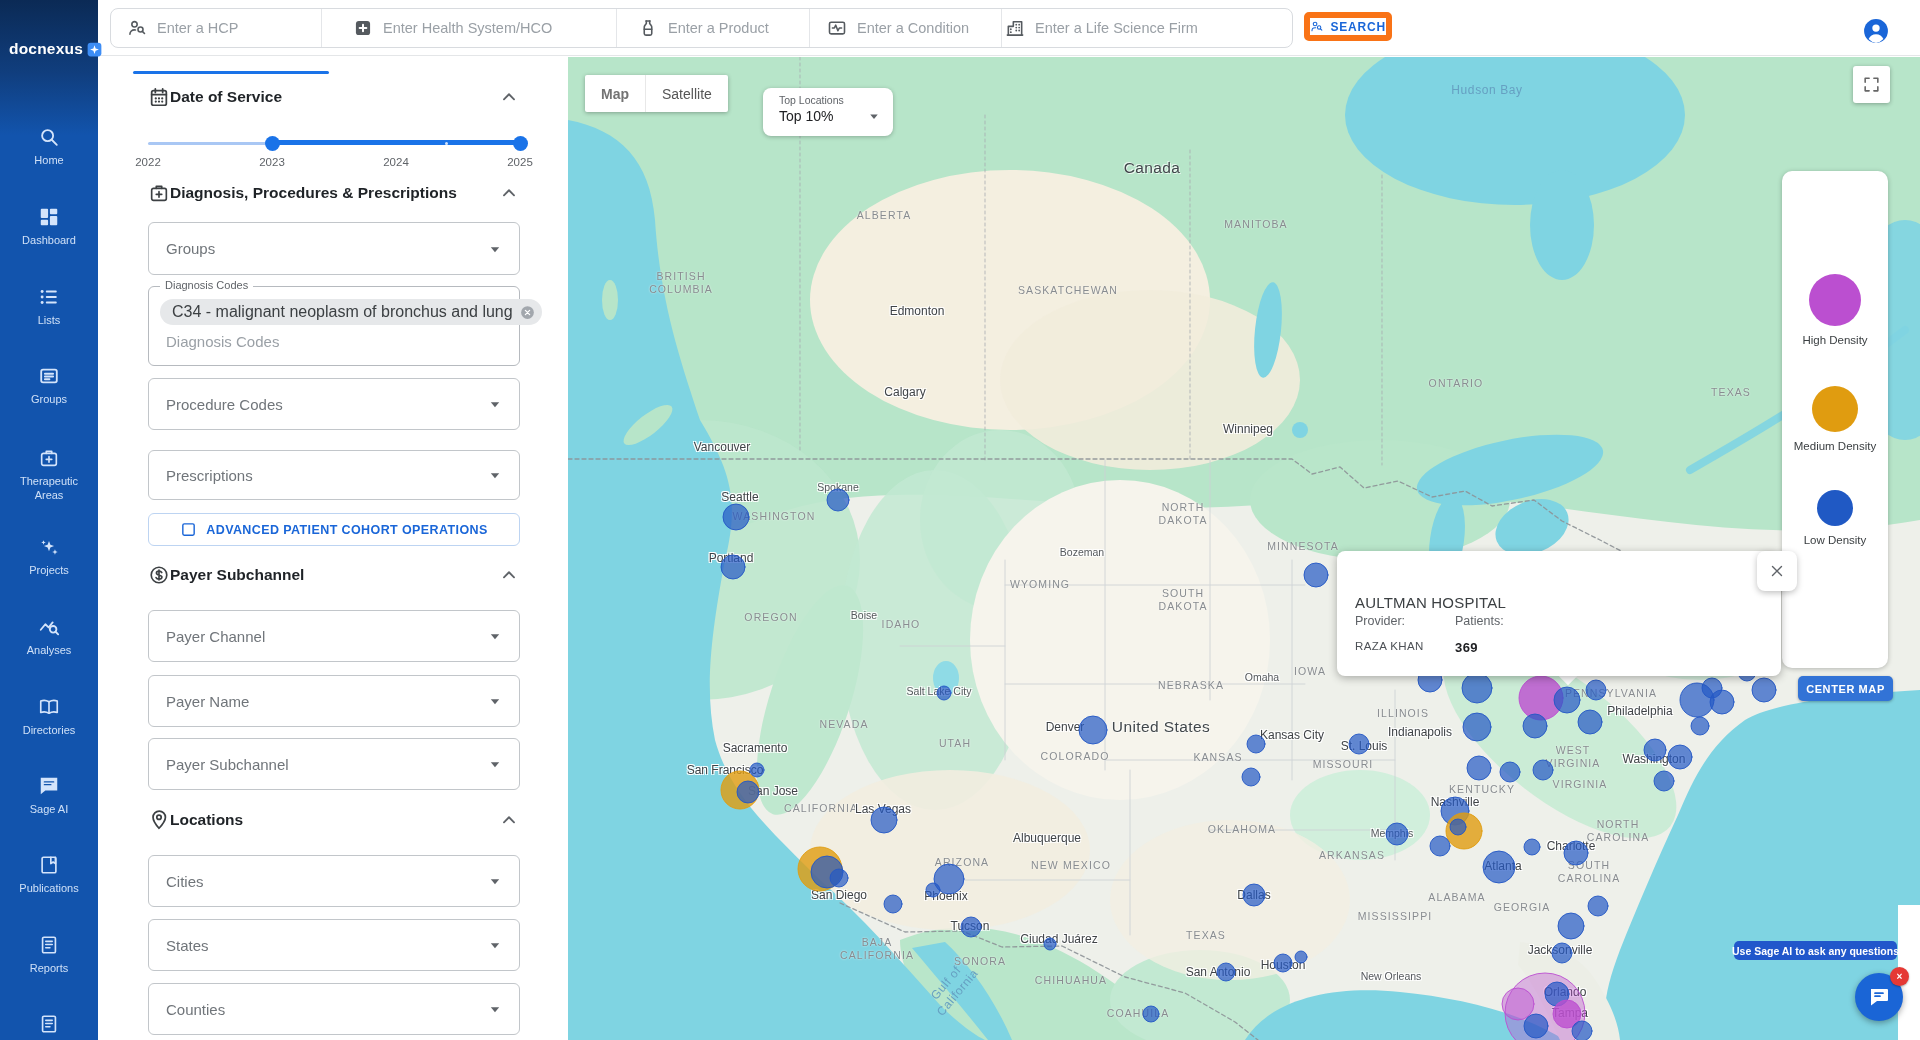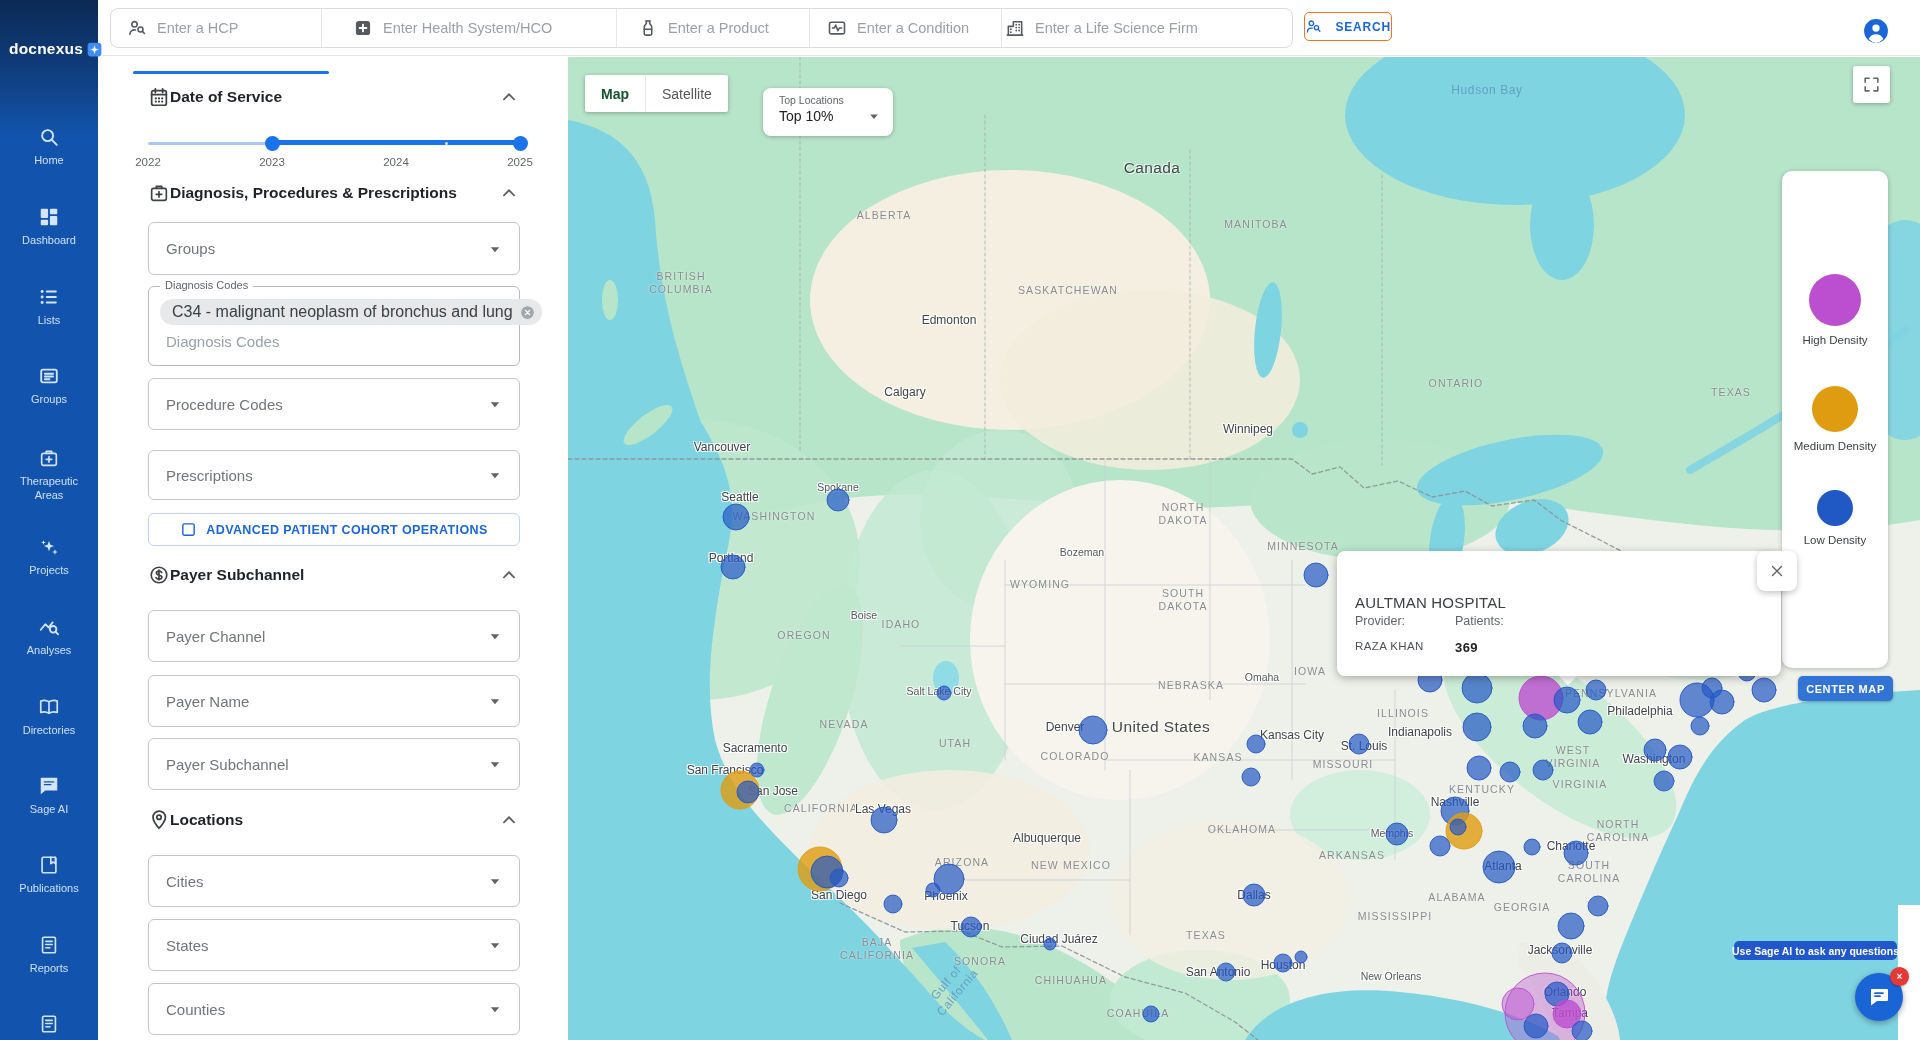--- a/index.html
+++ b/index.html
@@ -17,22 +17,22 @@
   .side-item .ic{width:22px;height:22px;color:#d4e4fb}
   .side-item .lb{font-size:11px;color:#cfe0f7;text-align:center;line-height:1.3;max-width:88px}
 
   
   .topbar{position:absolute;left:98px;top:0;right:0;height:56px;background:#fff;z-index:30;border-bottom:1px solid #e4e6e8}
   .searchbox{position:absolute;left:12px;top:8px;width:1183px;height:40px;border:1px solid #d8dbdf;border-radius:8px;background:#fff}
   .sfield{position:absolute;top:0;height:38px;display:flex;align-items:center;cursor:text}
   .sfield .ic{width:20px;height:20px;color:#555a5f;flex:none;margin-right:10px}
   .sfield .ph{font-size:14.5px;color:#9aa0a6;white-space:nowrap;overflow:hidden}
   .sdiv{position:absolute;top:0;width:1px;height:38px;background:#e4e6e9}
-  .search-btn{position:absolute;left:1206px;top:12px;width:88px;height:29px;border:1px solid #f97316;border-radius:5px;
-    background:#fff;display:flex;align-items:center;justify-content:space-between;gap:7px;cursor:pointer}
+  .search-btn{position:absolute;left:1206px;top:12px;width:88px;height:29px;border:6px solid #f97316;border-radius:5px;
+    background:#fff;display:flex;align-items:center;justify-content:flex-end;gap:7px;cursor:pointer}
   .search-btn .ic{width:17px;height:17px;color:#1a66d8}
   .search-btn .lb{font-size:12px;font-weight:700;color:#1a66d8;letter-spacing:.8px}
   .avatar{position:absolute;left:1765px;top:18px;width:26px;height:26px;cursor:pointer}
 
   
   .panel{position:absolute;left:98px;top:57px;width:470px;height:983px;background:#fff;z-index:20}
   .tab-line{position:absolute;left:35px;top:14px;width:196px;height:3px;background:#1a73e8;border-radius:2px}
   .sec-head{position:absolute;left:50px;height:26px;display:flex;align-items:center;}
   .sec-head .ic{width:22px;height:22px;color:#3c4043}
   .sec-head .tt{font-size:15.5px;font-weight:700;color:#1f2327;white-space:nowrap}
@@ -71,21 +71,21 @@
   .lbl{position:absolute;transform:translate(-50%,-50%);white-space:pre-line;text-align:center;line-height:1.25}
   .lbl.st{font-size:10.5px;letter-spacing:1.1px;color:#888c90;text-shadow:0 0 2px rgba(255,255,255,.8)}
   .lbl.ci{font-size:12px;color:#3f4347;font-weight:500;text-shadow:1px 1px 0 #fff,-1px -1px 0 #fff,1px -1px 0 #fff,-1px 1px 0 #fff}
   .lbl.to{font-size:10.5px;color:#55595d;text-shadow:1px 1px 0 #fff,-1px -1px 0 #fff,1px -1px 0 #fff,-1px 1px 0 #fff}
   .lbl.co{font-size:15.5px;color:#41474b;font-weight:500;letter-spacing:.4px;text-shadow:1px 1px 0 rgba(255,255,255,.7),-1px -1px 0 rgba(255,255,255,.7)}
   .lbl.wa{font-size:12px;color:#66a0c2;letter-spacing:.6px}
 
   .maptype{position:absolute;left:585px;top:75px;height:37px;display:flex;background:#fff;border-radius:2px;
     box-shadow:0 1px 4px rgba(0,0,0,.3);z-index:15;overflow:hidden}
   .maptype .cell{padding:0 16px;display:flex;align-items:center;font-size:14px;cursor:pointer}
-  .maptype .cell.active{font-weight:600;color:#14532d}
+  .maptype .cell.active{font-weight:600;color:#737373}
   .maptype .cell.idle{color:#565656;border-left:1px solid #e8e8e8}
 
   .toploc{position:absolute;left:763px;top:88px;width:130px;height:48px;background:#fff;border-radius:8px;
     box-shadow:0 1px 4px rgba(0,0,0,.25);z-index:15;padding:6px 10px 0 16px;cursor:pointer}
   .toploc .cap{font-size:10.5px;color:#5f6368}
   .toploc .row{display:flex;align-items:center;justify-content:space-between;margin-top:1px}
   .toploc .val{font-size:14px;color:#202124}
   .toploc .ic{width:18px;height:18px;color:#5f6368}
 
   .fs-btn{position:absolute;left:1853px;top:66px;width:37px;height:37px;background:#fff;border-radius:3px;
@@ -199,21 +199,21 @@
         <span class="lbl wa" style="left: 384px; top: 931px; transform: translate(-50%, -50%) rotate(-50deg);">Gulf of
 California</span>
         <span class="lbl st" style="left: 316px; top: 159px;">ALBERTA</span>
         <span class="lbl st" style="left: 113px; top: 226px;">BRITISH
 COLUMBIA</span>
         <span class="lbl st" style="left: 500px; top: 234px;">SASKATCHEWAN</span>
         <span class="lbl st" style="left: 688px; top: 168px;">MANITOBA</span>
         <span class="lbl st" style="left: 888px; top: 327px;">ONTARIO</span>
         <span class="lbl st" style="left: 1163px; top: 336px;">TEXAS</span>
         <span class="lbl st" style="left: 206px; top: 460px;">WASHINGTON</span>
-        <span class="lbl st" style="left: 203px; top: 579px; margin-left: 33px;">OREGON</span>
+        <span class="lbl st" style="left: 203px; top: 561px;">OREGON</span>
         <span class="lbl st" style="left: 333px; top: 568px;">IDAHO</span>
         <span class="lbl st" style="left: 615px; top: 457px;">NORTH
 DAKOTA</span>
         <span class="lbl st" style="left: 615px; top: 543px;">SOUTH
 DAKOTA</span>
         <span class="lbl st" style="left: 735px; top: 490px;">MINNESOTA</span>
         <span class="lbl st" style="left: 472px; top: 528px;">WYOMING</span>
         <span class="lbl st" style="left: 623px; top: 629px;">NEBRASKA</span>
         <span class="lbl st" style="left: 742px; top: 615px;">IOWA</span>
         <span class="lbl st" style="left: 276px; top: 668px;">NEVADA</span>
@@ -238,21 +238,21 @@
         <span class="lbl st" style="left: 1043px; top: 637px;">PENNSYLVANIA</span>
         <span class="lbl st" style="left: 1050px; top: 774px;">NORTH
 CAROLINA</span>
         <span class="lbl st" style="left: 1021px; top: 815px;">SOUTH
 CAROLINA</span>
         <span class="lbl st" style="left: 412px; top: 905px;">SONORA</span>
         <span class="lbl st" style="left: 503px; top: 924px;">CHIHUAHUA</span>
         <span class="lbl st" style="left: 309px; top: 892px;">BAJA
 CALIFORNIA</span>
         <span class="lbl st" style="left: 570px; top: 957px;">COAHUILA</span>
-        <span class="lbl ci" style="left: 349px; top: 263px; margin-left: 32px;">Edmonton</span>
+        <span class="lbl ci" style="left: 349px; top: 254px;">Edmonton</span>
         <span class="lbl ci" style="left: 337px; top: 335px;">Calgary</span>
         <span class="lbl ci" style="left: 154px; top: 390px;">Vancouver</span>
         <span class="lbl ci" style="left: 680px; top: 372px;">Winnipeg</span>
         <span class="lbl ci" style="left: 172px; top: 440px;">Seattle</span>
         <span class="lbl ci" style="left: 163px; top: 501px;">Portland</span>
         <span class="lbl ci" style="left: 497px; top: 670px;">Denver</span>
         <span class="lbl ci" style="left: 187px; top: 691px;">Sacramento</span>
         <span class="lbl ci" style="left: 157px; top: 713px;">San Francisco</span>
         <span class="lbl ci" style="left: 205px; top: 734px;">San Jose</span>
         <span class="lbl ci" style="left: 315px; top: 752px;">Las Vegas</span>

